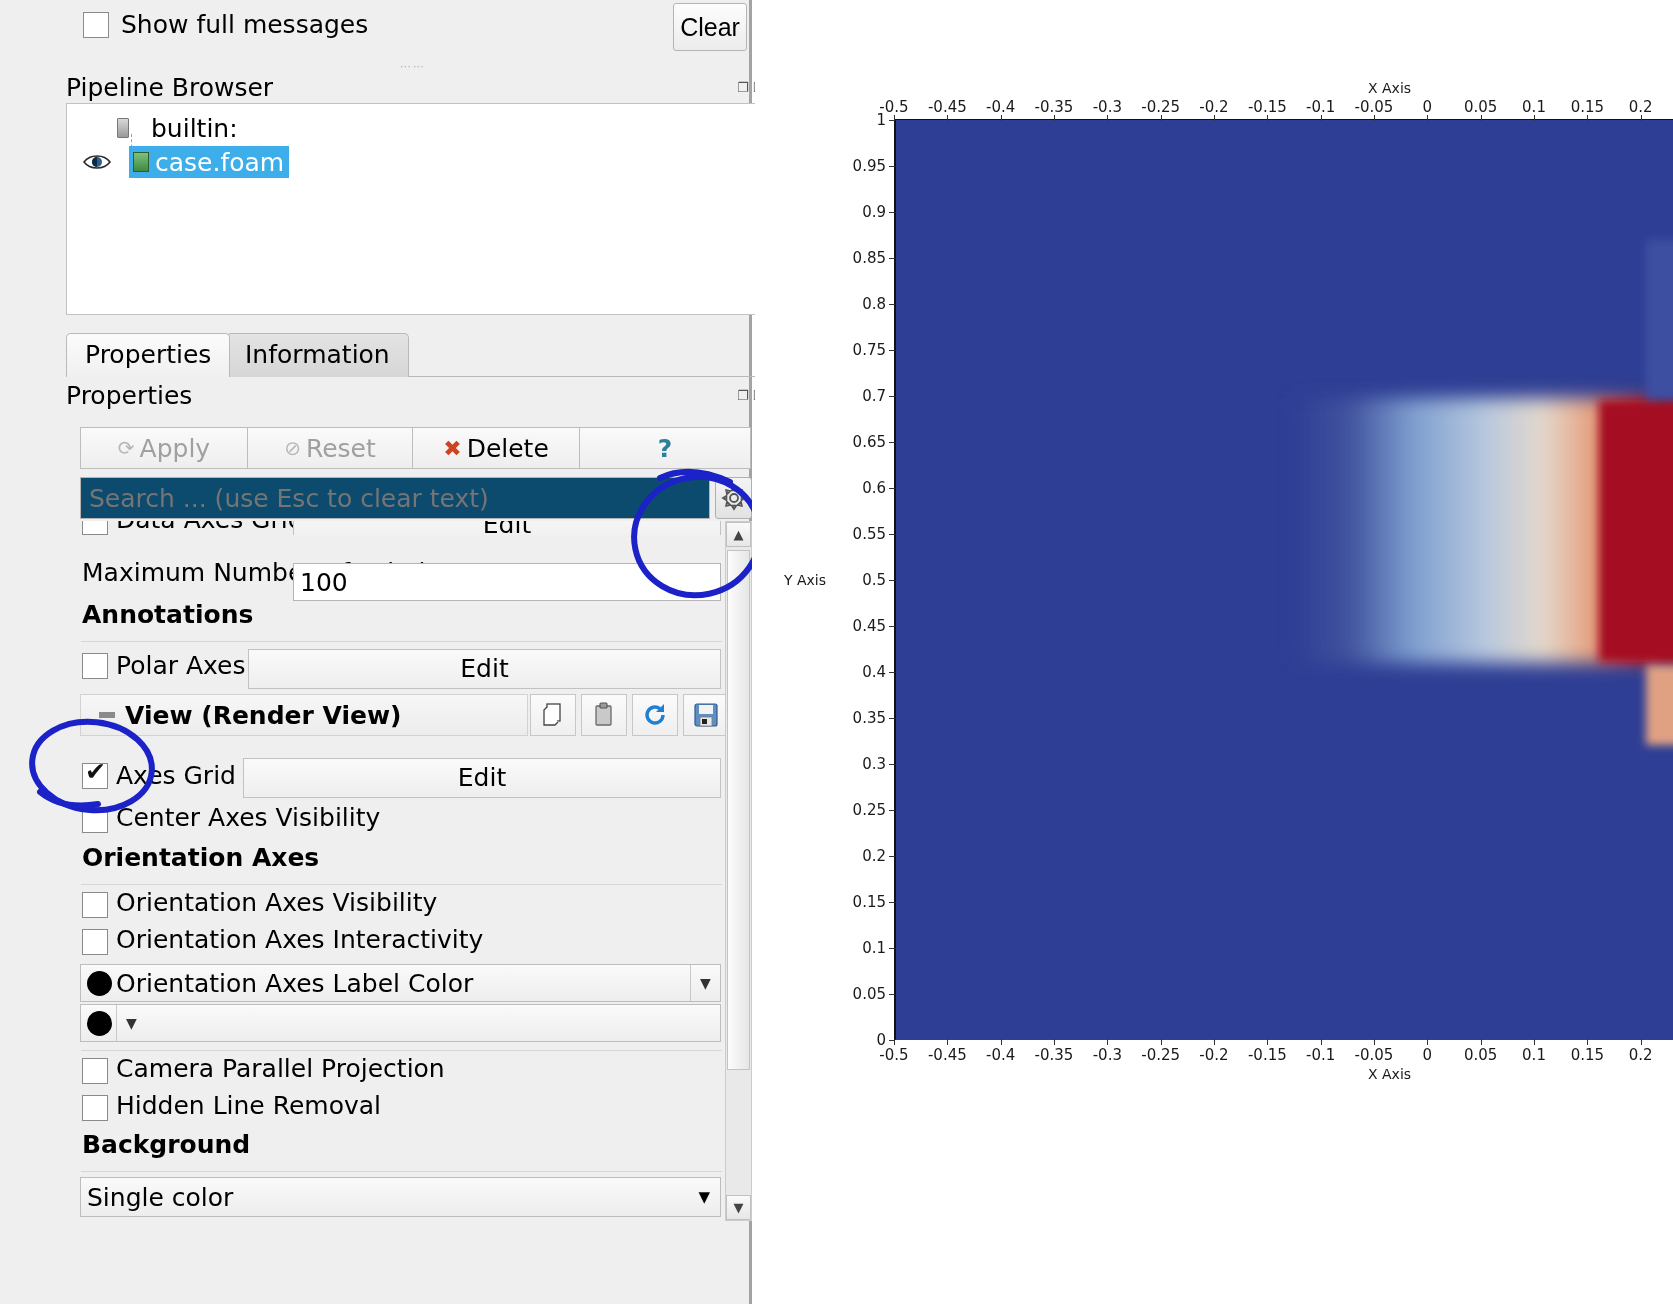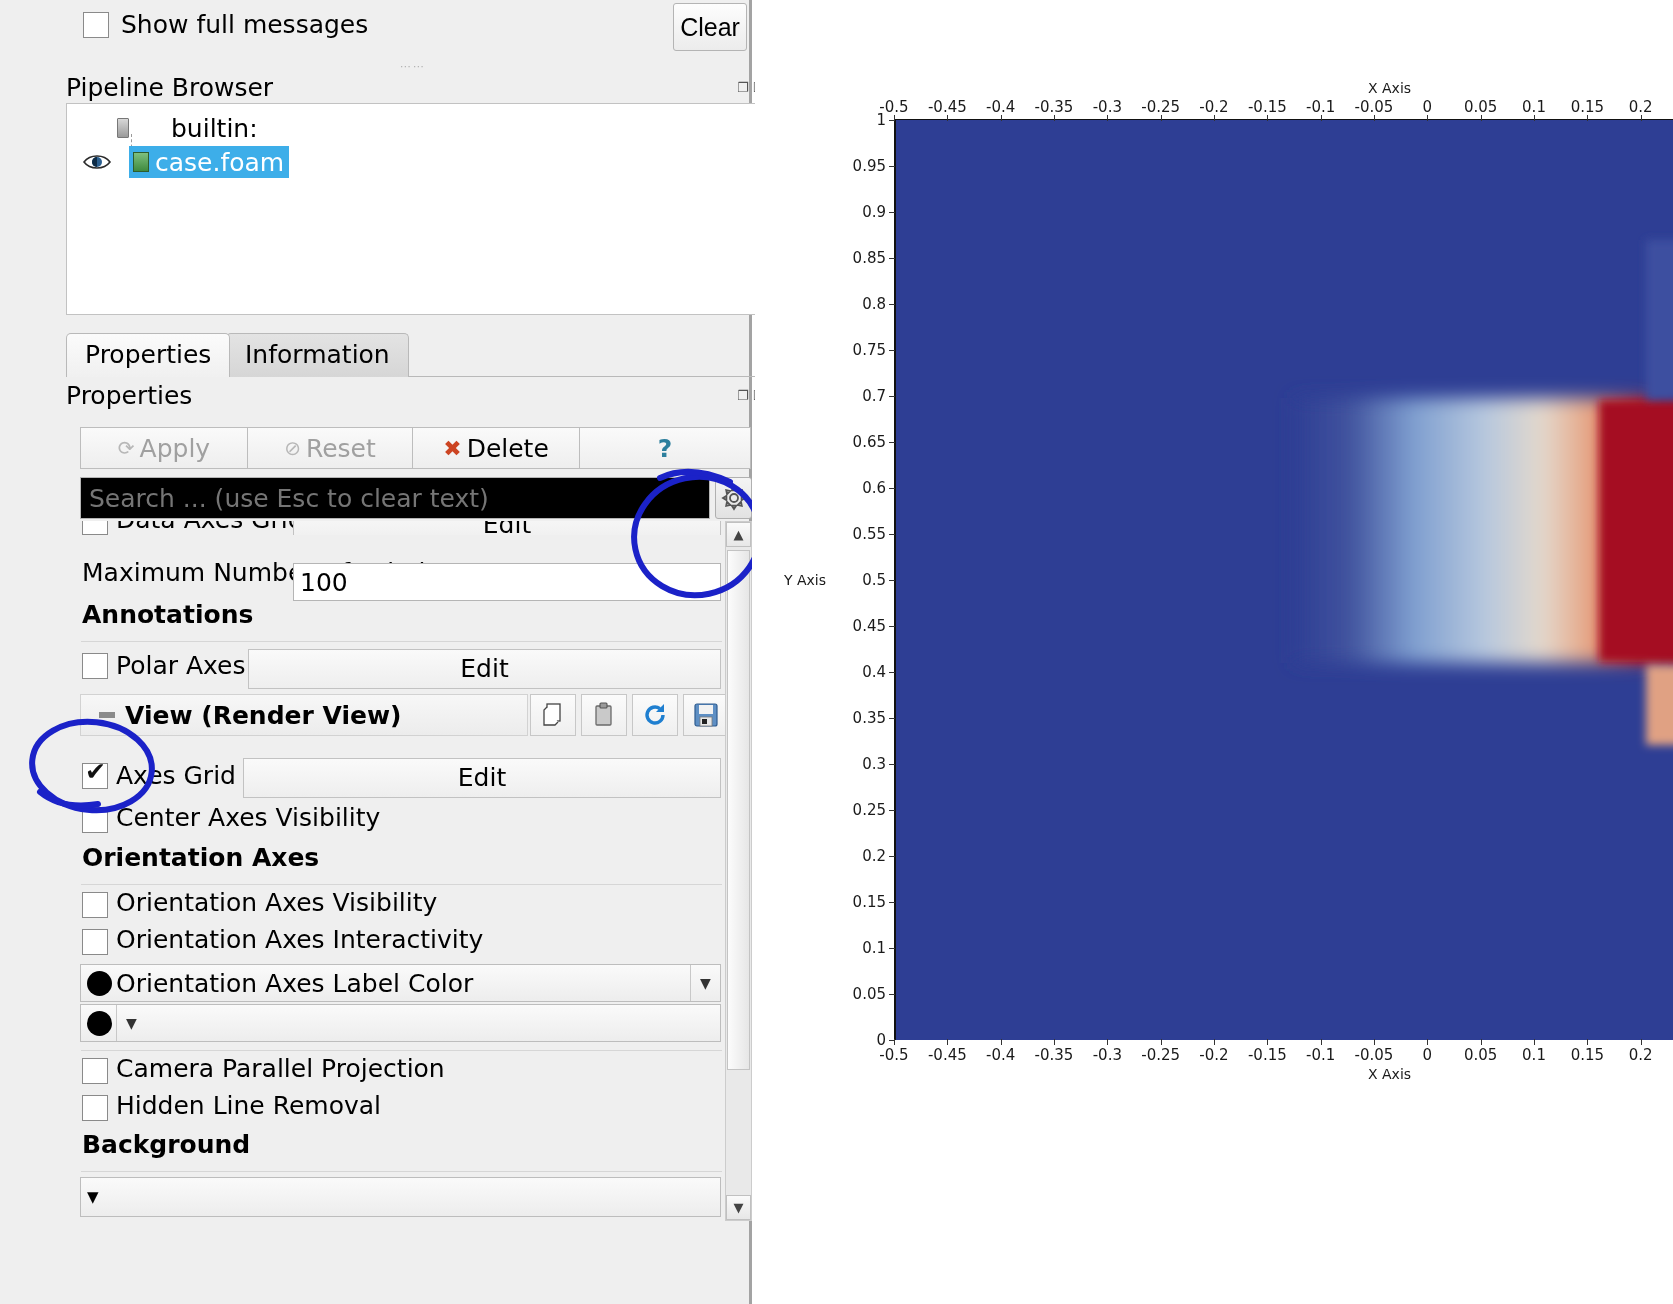--- a/index.html
+++ b/index.html
@@ -47,21 +47,21 @@
     position:absolute; left:33px; top:73px; font-size:25px; color:#000;
   }
   .dock-btns{ position:absolute; font-size:13px; color:#555; }
   #pb-dockbtns{ left:700px; top:80px; }
   #pb-dockbtns span{ margin-left:4px; }
   #pipeline-list{
     position:absolute; left:33px; top:103px; width:700px; height:212px;
     background:#ffffff; border:1px solid #c2c2c2;
   }
   #pb-item-builtin{
-    position:absolute; left:50px; top:6px; height:36px; display:flex; align-items:center;gap:20px;
+    position:absolute; left:50px; top:6px; height:36px; display:flex; align-items:center;
   }
   #pb-builtin-icon{
     width:12px;height:20px;background:linear-gradient(#d8d8d8,#9a9a9a);
     border:1px solid #777; border-radius:1px; margin-right:22px;
   }
   #pb-builtin-label{ font-size:25px; color:#000; }
   #pb-item-case{
     position:absolute; left:15px; top:41px; height:34px; display:flex; align-items:center;
   }
   #eye-icon{ width:30px; height:20px; position:relative; margin-right:17px; }
@@ -107,21 +107,21 @@
   #btn-delete{ width:168px; color:#000; margin-left:-1px; }
   #btn-help{ width:172px; color:#2d7f9d; margin-left:-1px; font-weight:bold; }
   .act-ico{ font-size:20px; }
   #apply-ico{ color:#b7b7b7; }
   #reset-ico{ color:#b7b7b7; }
   #delete-ico{ color:#cc4422; font-size:22px; }
   
   #search-row{ position:absolute; left:47px; top:477px; width:672px; height:42px; }
   #search-input{
     position:absolute; left:0; top:0; width:630px; height:42px;
-    border:1px solid #b5b5b5; background:#000000; font-size:25px; color:#9a9a9a;
+    border:1px solid #b5b5b5; background:#0c4a6e; font-size:25px; color:#9a9a9a;
     padding:0 8px; font-family:inherit;
   }
   #search-gear-btn{
     position:absolute; left:635px; top:0; width:37px; height:42px;
     background:linear-gradient(#f4f4f4,#e2e2e2); border:1px solid #b0b0b0;
     border-radius:3px; display:flex; align-items:center; justify-content:center; cursor:pointer;
   }
   
   #prop-viewport{
     position:absolute; left:47px; top:521px; width:645px; height:700px;
@@ -370,20 +370,21 @@
         <div class="prop-label" style="position:absolute; left:36px; top:-2px;">Hidden Line Removal</div>
       </div>
 
       <div class="prop-row" style="height:47px;">
         <div class="prop-head" style="position:absolute; left:2px; top:0px;">Background</div>
         <div class="prop-sep" style="position:absolute; left:0; top:41px;"></div>
       </div>
 
       <div class="prop-row" style="height:47px;">
         <div class="combo" style="position:absolute; left:0px; top:0px; width:641px; height:40px; padding-left:6px;">
+          <span style="flex:1">Single color</span>
           <span style="padding-right:10px; font-size:15px;">▼</span>
         </div>
       </div>
 
     </div>
 
     <div id="view-header">
       <div id="view-header-bar">
         <span id="view-collapse"></span>
         <span id="view-title">View (Render View)</span>

